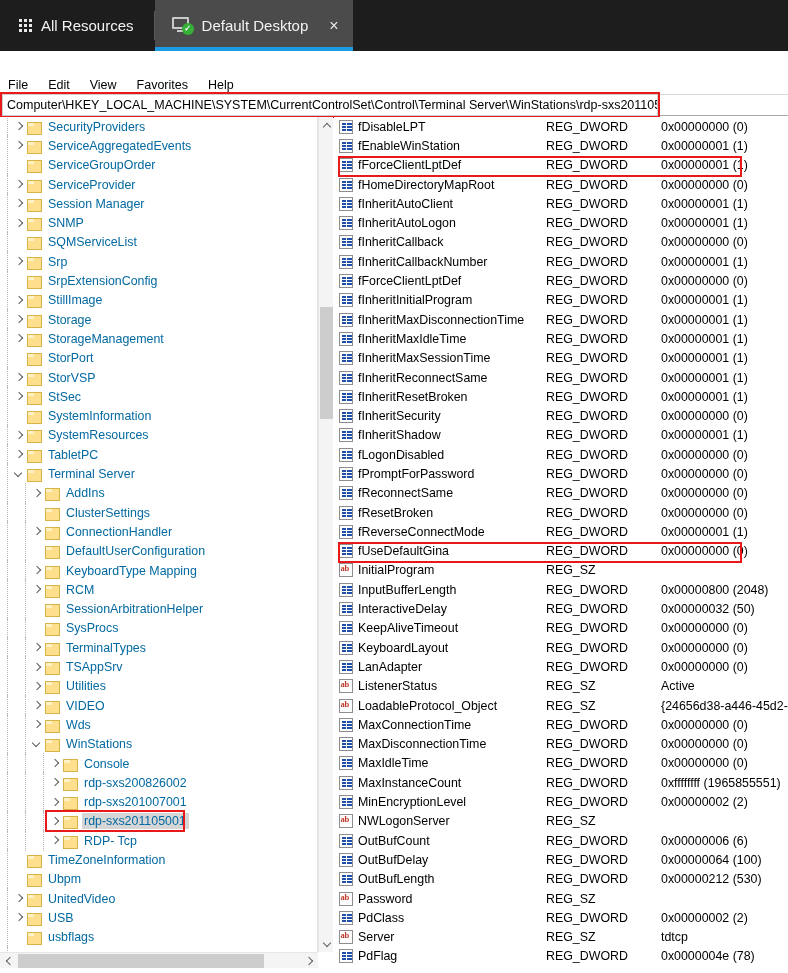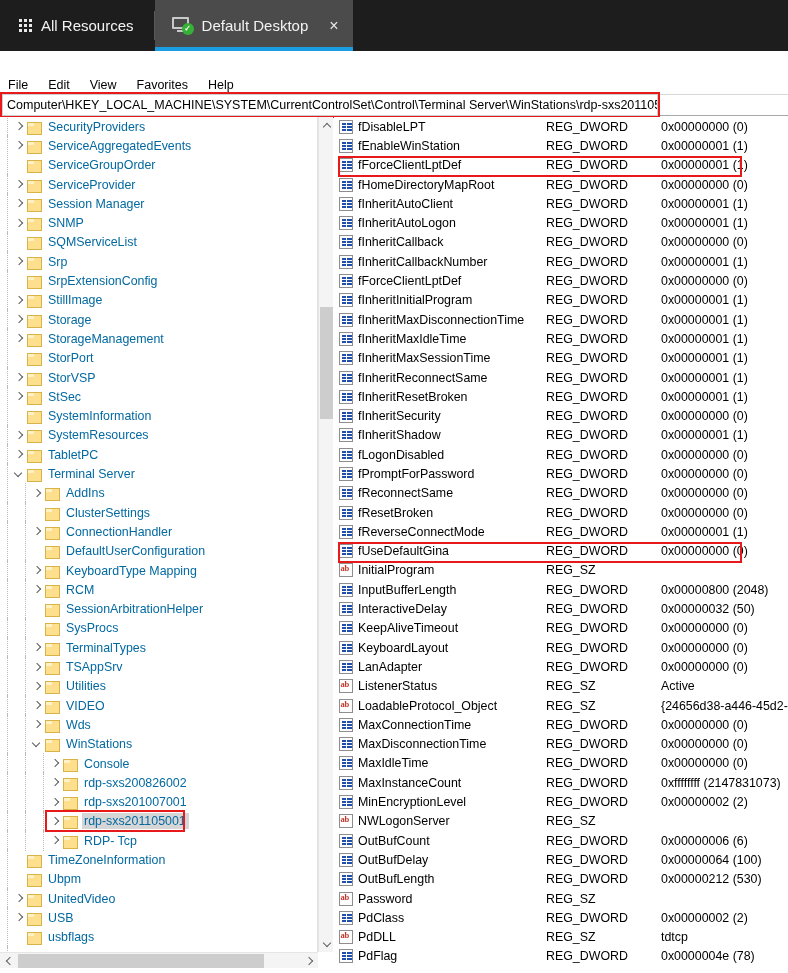--- a/index.html
+++ b/index.html
@@ -987,21 +987,21 @@
           </div>
           <div class="c c-type">REG_DWORD</div>
           <div class="c c-data">0x00000000 (0)</div>
         </div>
         <div class="lrow">
           <div class="c c-name">
             <span class="ico ico-dword"></span>
             <span>MaxInstanceCount</span>
           </div>
           <div class="c c-type">REG_DWORD</div>
-          <div class="c c-data">0xffffffff (2147831073)</div>
+          <div class="c c-data">0xffffffff (1965855551)</div>
         </div>
         <div class="lrow">
           <div class="c c-name">
             <span class="ico ico-dword"></span>
             <span>MinEncryptionLevel</span>
           </div>
           <div class="c c-type">REG_DWORD</div>
           <div class="c c-data">0x00000002 (2)</div>
         </div>
         <div class="lrow">
@@ -1048,21 +1048,21 @@
           <div class="c c-name">
             <span class="ico ico-dword"></span>
             <span>PdClass</span>
           </div>
           <div class="c c-type">REG_DWORD</div>
           <div class="c c-data">0x00000002 (2)</div>
         </div>
         <div class="lrow">
           <div class="c c-name">
             <span class="ico ico-sz"></span>
-            <span>PdDLL</span>
+            <span>Server</span>
           </div>
           <div class="c c-type">REG_SZ</div>
           <div class="c c-data">tdtcp</div>
         </div>
         <div class="lrow">
           <div class="c c-name">
             <span class="ico ico-dword"></span>
             <span>PdFlag</span>
           </div>
           <div class="c c-type">REG_DWORD</div>

